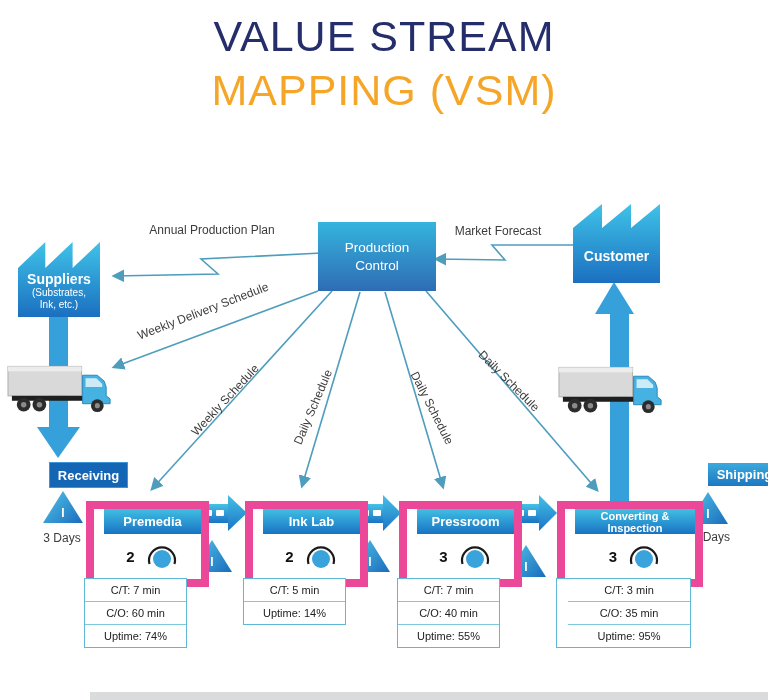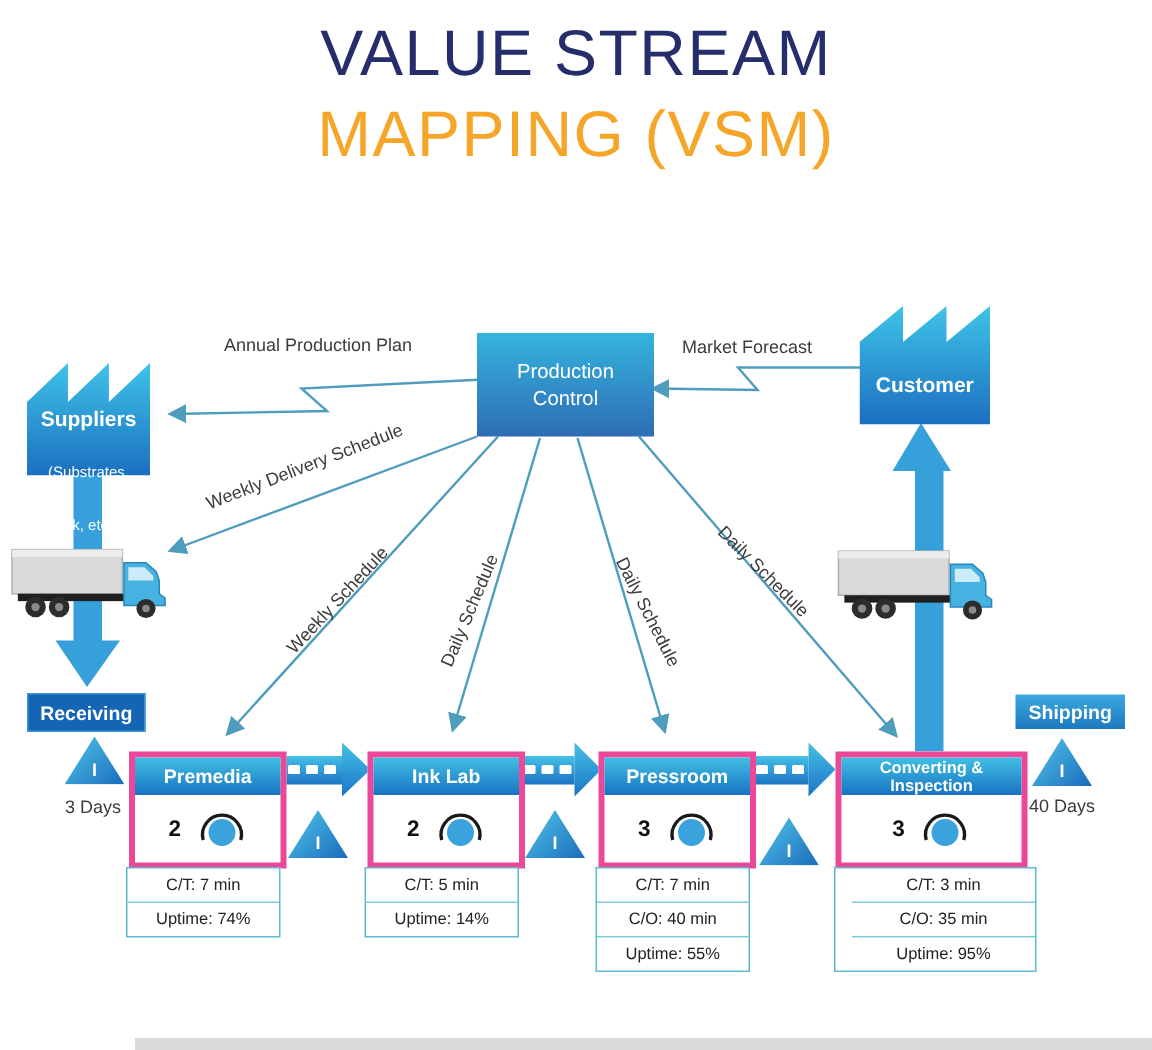--- a/index.html
+++ b/index.html
@@ -14,52 +14,52 @@
   .title2 { top:66px; color:#f5a628; }
 
   
   svg.overlay { position:absolute; left:0; top:0; z-index:1; }
 
   
   .factory { position:absolute; z-index:2; }
   .factory svg { position:absolute; left:0; top:0; }
   .factory .txt { position:absolute; left:0; right:0; text-align:center; color:#fff; }
   .fac-label { font-size:14px; font-weight:bold; }
-  .fac-sub { font-size:10px; line-height:12px;margin-top:23px; }
+  .fac-sub { font-size:10px; line-height:12px; }
 
   .pc-box { position:absolute; left:318px; top:222px; width:118px; height:69px;
     background:linear-gradient(180deg,#35b4de 0%,#2e6cb4 100%);
     color:#fff; font-size:13.5px; line-height:1.3; font-weight:normal;
     display:flex; flex-direction:column; align-items:center; justify-content:center;
     z-index:2; text-align:left; }
 
   
   .slabel, .rlabel { position:absolute; font-size:12px; color:#3c3c3c;
     white-space:nowrap; text-align:center; z-index:2; }
   .rlabel { transform-origin:center; }
 
   
   .dock { position:absolute; color:#fff; font-weight:bold; font-size:13px;
-    display:flex; align-items:center; justify-content:center; z-index:2; }
+    display:flex; align-items:center; justify-content:center; z-index:2;margin-left:31px; }
   .receiving { left:18px; top:462px; width:77px; height:24px;
     background:#1465b4; border:1px solid #3e94d8; }
   .shipping { left:677px; top:463px; width:73px; height:23px;
     background:linear-gradient(180deg,#3aa9de,#1e78c0); }
 
   .tri { position:absolute; width:40px; height:32px;
     clip-path:polygon(50% 0,100% 100%,0 100%);
     background:linear-gradient(135deg,#52c6e9,#1a6cbc);
     color:#fff; font-weight:bold; font-size:12px; text-align:center;
     line-height:44px; z-index:2; }
   .days { position:absolute; font-size:12px; color:#3c3c3c; width:70px;
     text-align:center; z-index:2; }
 
   
-  .proc { position:absolute; top:501px; border:4px solid #ec4899;
-    background:#fff; z-index:2; }
+  .proc { position:absolute; top:501px; border:8px solid #ec4899;
+    background:#fff; z-index:2;padding-left:10px; }
   .proc .hdr { height:25px; background:linear-gradient(180deg,#41bfe3,#1873c3);
     color:#fff; font-size:13px; font-weight:bold;
     display:flex; flex-direction:column; align-items:center; justify-content:center; }
   .proc .hdr .h2line { font-size:11px; line-height:12px; }
   .proc .body { height:45px; display:flex; align-items:center;
     justify-content:center; gap:10px; }
   .num { font-size:15px; font-weight:bold; color:#111; }
 
   .data { position:absolute; top:578px; border:1.5px solid #5fb9d6;
     background:#fff; z-index:2; }
@@ -260,20 +260,21 @@
       <span class="num">3</span>
       <svg width="34" height="27" viewBox="0 0 34 27">
         <circle cx="17" cy="16" r="9" fill="#3aa3dc"></circle>
         <path d="M4.5 21 A 13 13 0 1 1 29.5 21" stroke="#1a1a1a" stroke-width="2.2" fill="none"></path>
       </svg>
     </div>
   </div>
 
   <div class="data" style="left:84px; width:101px;">
     <div class="drow">C/T: 7 min</div>
+    <div class="drow">C/O: 60 min</div>
     <div class="drow">Uptime: 74%</div>
   </div>
   <div class="data" style="left:243px; width:101px;">
     <div class="drow">C/T: 5 min</div>
     <div class="drow">Uptime: 14%</div>
   </div>
   <div class="data" style="left:397px; width:101px;">
     <div class="drow">C/T: 7 min</div>
     <div class="drow">C/O: 40 min</div>
     <div class="drow">Uptime: 55%</div>

